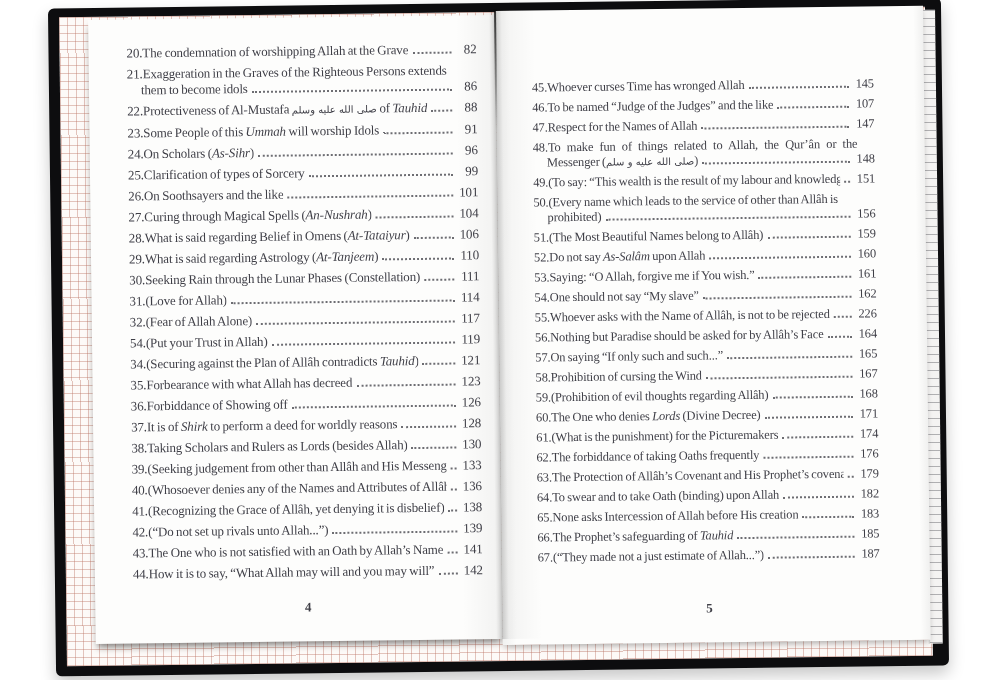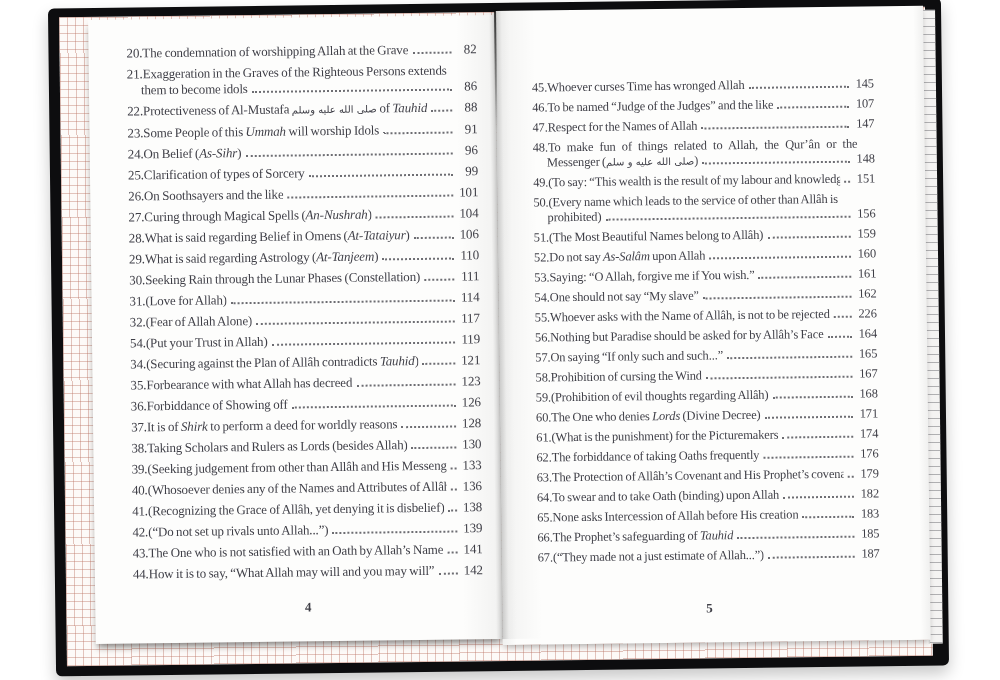--- a/index.html
+++ b/index.html
@@ -87,21 +87,21 @@
           </div>
           <div class="entry">
             <div class="row">
               <span class="txt"><span class="num">23.</span><span>Some People of this </span><i>Ummah</i><span> will worship Idols </span></span>
               <span class="leader"></span>
               <span class="pg">91</span>
             </div>
           </div>
           <div class="entry">
             <div class="row">
-              <span class="txt"><span class="num">24.</span><span>On Belief (</span><i>As-Sihr</i><span>) </span></span>
+              <span class="txt"><span class="num">24.</span><span>On Scholars (</span><i>As-Sihr</i><span>) </span></span>
               <span class="leader"></span>
               <span class="pg">96</span>
             </div>
           </div>
           <div class="entry">
             <div class="row">
               <span class="txt"><span class="num">25.</span><span>Clarification of types of Sorcery </span></span>
               <span class="leader"></span>
               <span class="pg">99</span>
             </div>

